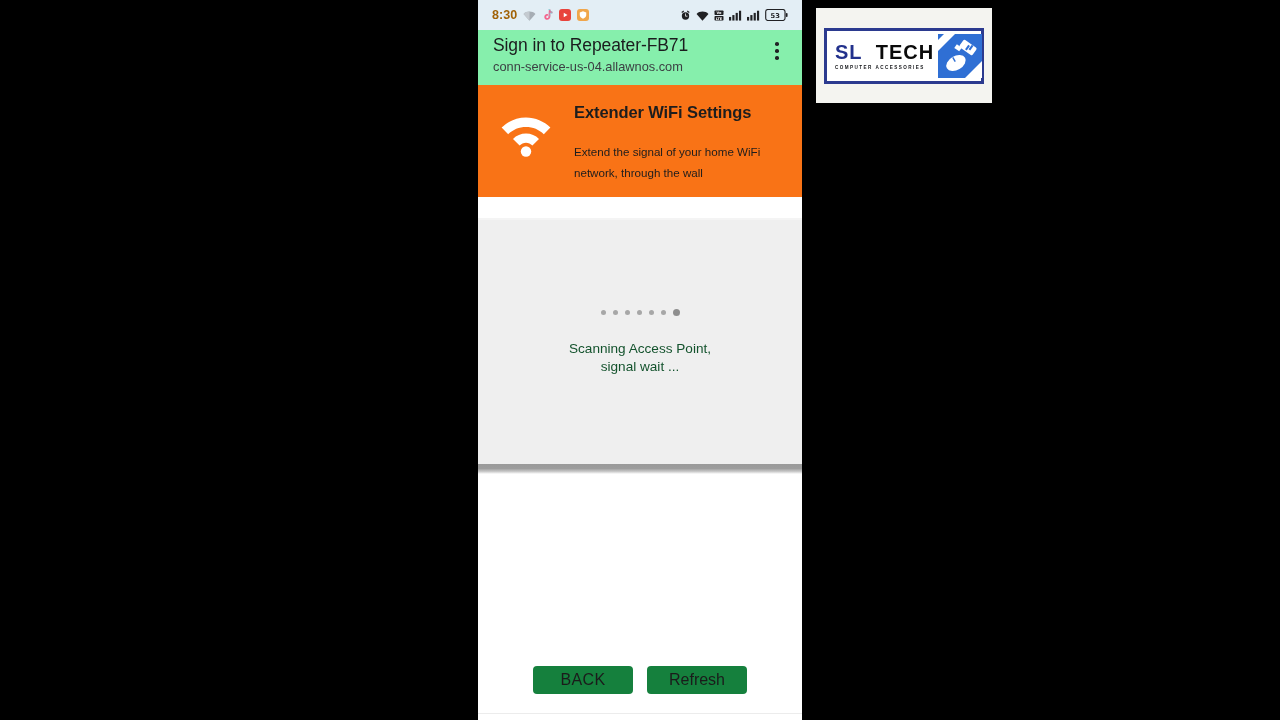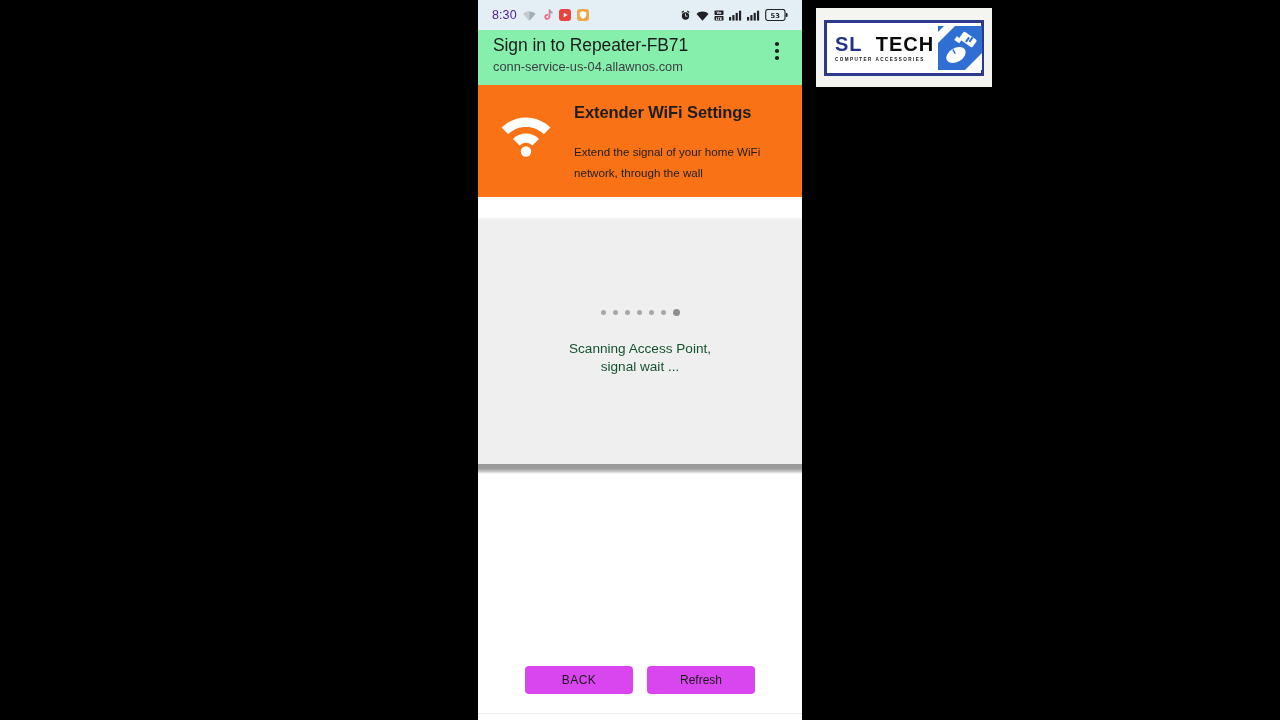--- a/index.html
+++ b/index.html
@@ -18,21 +18,21 @@
   }
 
   
   .statusbar {
     height: 30px; background: #e3eef5;
     display: flex; align-items: center; justify-content: space-between;
     padding: 0 14px;
   }
   .sb-left { display: flex; align-items: center; gap: 6px; }
   .sb-right { display: flex; align-items: center; gap: 5px; font-weight: bold; }
-  .sb-time { font-size: 12.5px; color: #4c1d95; font-weight: 400; letter-spacing: .1px; }
+  .sb-time { font-size: 12.5px; color: #a16207; font-weight: 700; letter-spacing: .1px; }
 
   .ic { display: inline-block; line-height: 0; }
   .ic svg { display: block; }
 
   
   .browser-head {
     background: #86efac; padding: 4px 14px 10px 15px;
     display: flex; align-items: flex-start; justify-content: space-between;
   }
   .bh-text { flex: 1; min-width: 0; }
@@ -86,37 +86,37 @@
     background: linear-gradient(to bottom, #9a9a9a 0%, #9d9d9d 45%, #c9c9c9 75%, #ffffff 100%);
   }
   .below-panel { background: #ffffff; height: 192px; }
 
   
   .btn-row {
     display: flex; justify-content: center; gap: 14px;
     background: #ffffff; padding-bottom: 10px;
   }
   .btn {
-    background: #d946ef; border: none; border-radius: 4px;
-    width: 108px; height: 28px; font-size: 12px; color: #1b1b1b;
+    background: #15803d; border: none; border-radius: 4px;
+    width: 100px; height: 28px; font-size: 16px; color: #1b1b1b;
     font-family: "Liberation Sans", sans-serif; cursor: pointer;
     display: flex; align-items: center; justify-content: center;
   }
   .btn-back { letter-spacing: .4px; }
 
   .page-bottom-pad { height: 9px; background: #ffffff; }
   .sysbar {
     height: 18px; background: #ffffff; border-top: 1px solid #ececec;
     display: flex; align-items: center; justify-content: center;
   }
   .homebar { width: 110px; height: 3.5px; border-radius: 3px; background: #5c5f5c; }
 
   
   #logo-card {
-    position: absolute; left: 816px; top: 8px; width: 176px; height: 79px;
+    position: absolute; left: 816px; top: 8px; width: 176px; height: 95px;
     background: #f4f4f0; display: flex; align-items: center; justify-content: center;
   }
   .logo-box {
     width: 160px; height: 56px; border: 3px solid #2b3a8f; background: #ffffff;
     display: flex; align-items: center; padding: 3px 4px 3px 8px; gap: 4px;
   }
   .logo-text { flex: 1; }
   .logo-main {
     font-size: 20px; font-weight: 700; line-height: 22px; letter-spacing: 1px;
     font-family: "Liberation Sans", sans-serif; white-space: nowrap;

